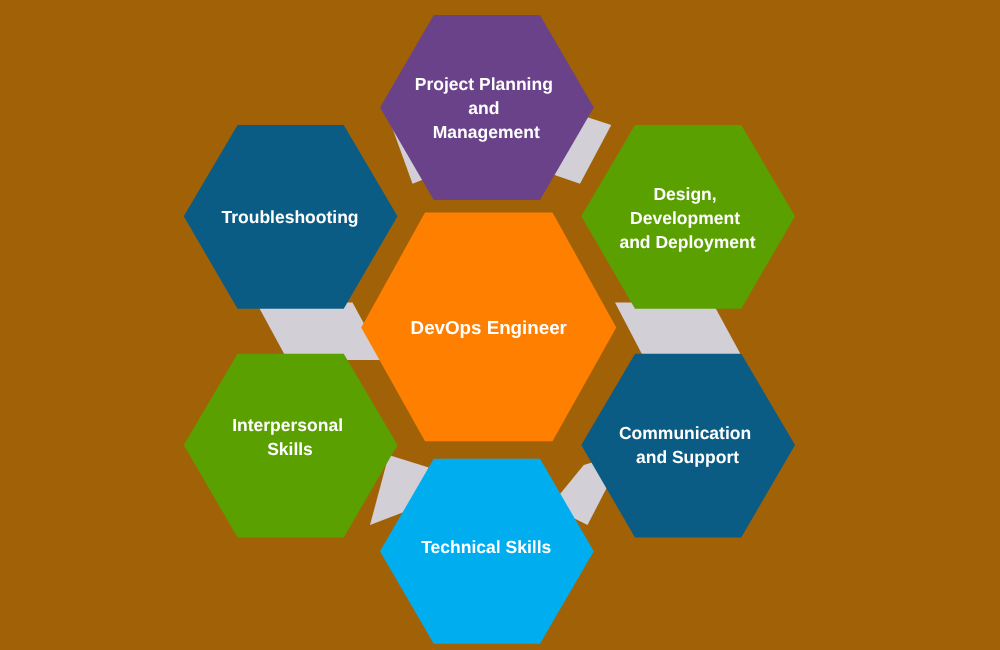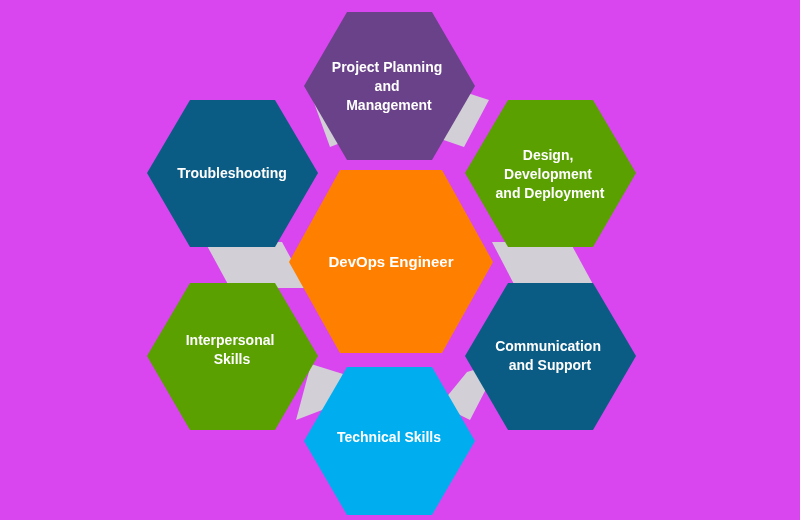--- a/index.html
+++ b/index.html
@@ -31,21 +31,21 @@
     pointer-events: none;
   }
   .hex-label.outer { font-size: 14px; }
   .hex-label.center { font-size: 15px; }
   .hex-shape { stroke: none; }
   .connector { stroke: none; }
 </style>
 </head>
 <body>
 
-<div id="canvas" style="background: #d946ef;">
+<div id="canvas" style="background: #a16207;">
   <svg id="diagram-svg" viewBox="0 0 800 520" xmlns="http://www.w3.org/2000/svg">
 
     <g>
 
       <polygon class="connector" points="440,84 489,100 464,147 432,136" fill="#D2CFD7"></polygon>
 
       <polygon class="connector" points="492,242 570,242 595,288 516,288" fill="#D2CFD7"></polygon>
 
       <polygon class="connector" points="467,372 500,362 470,420 440,405" fill="#D2CFD7"></polygon>
 

